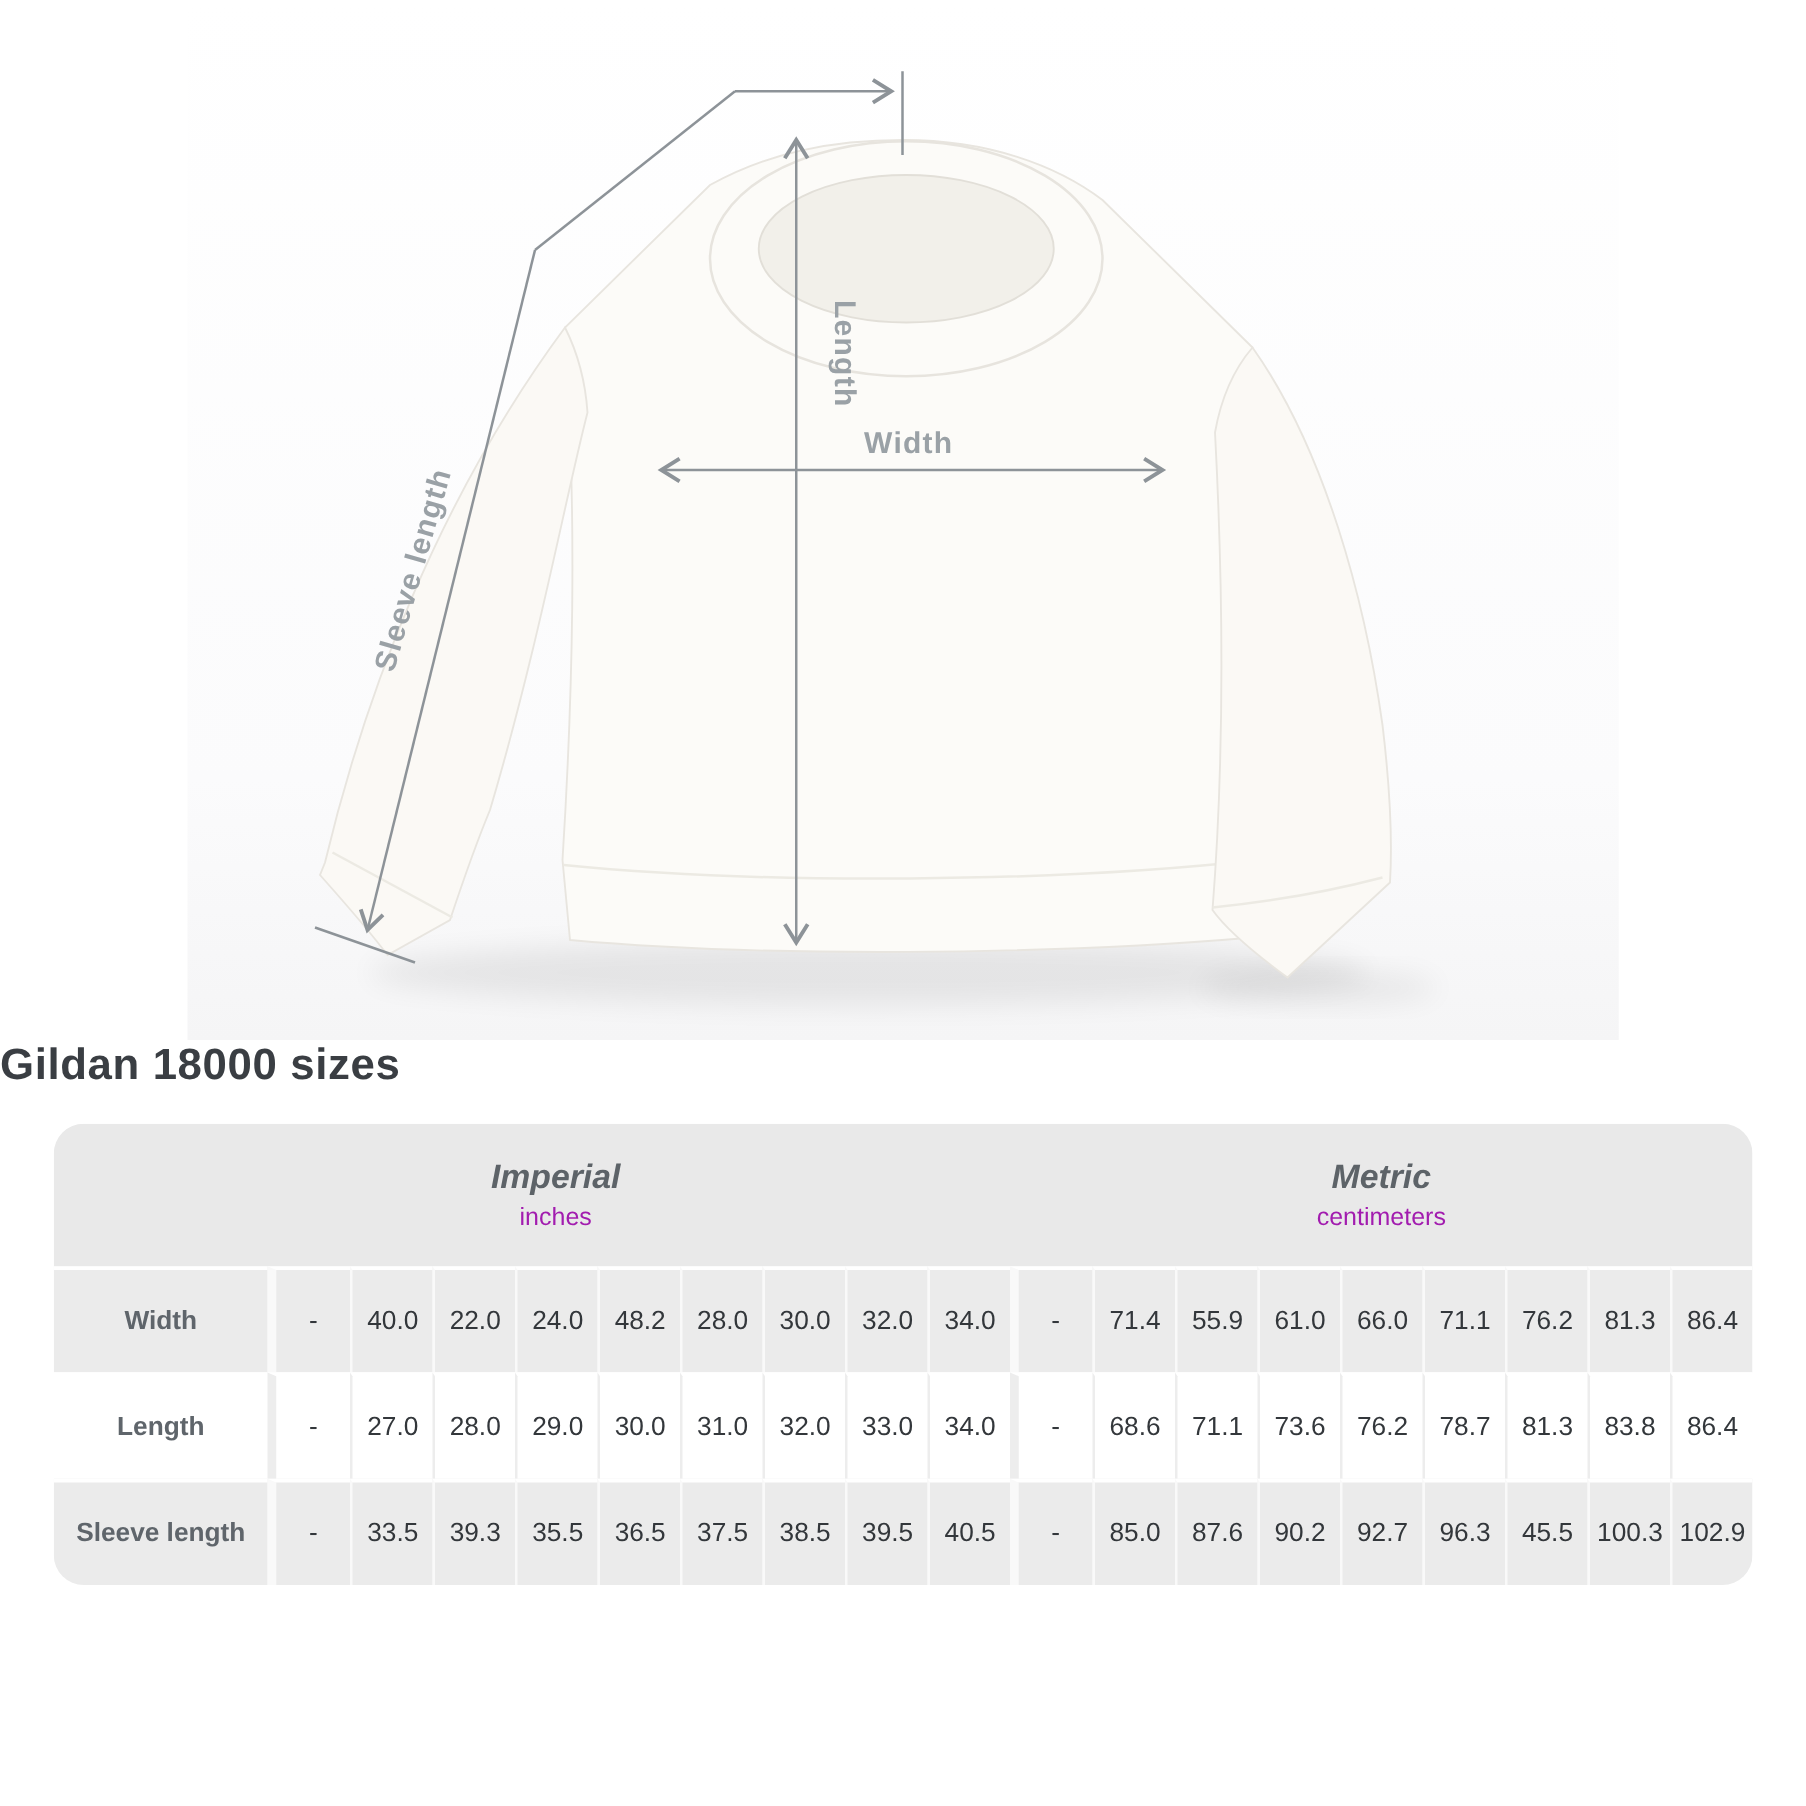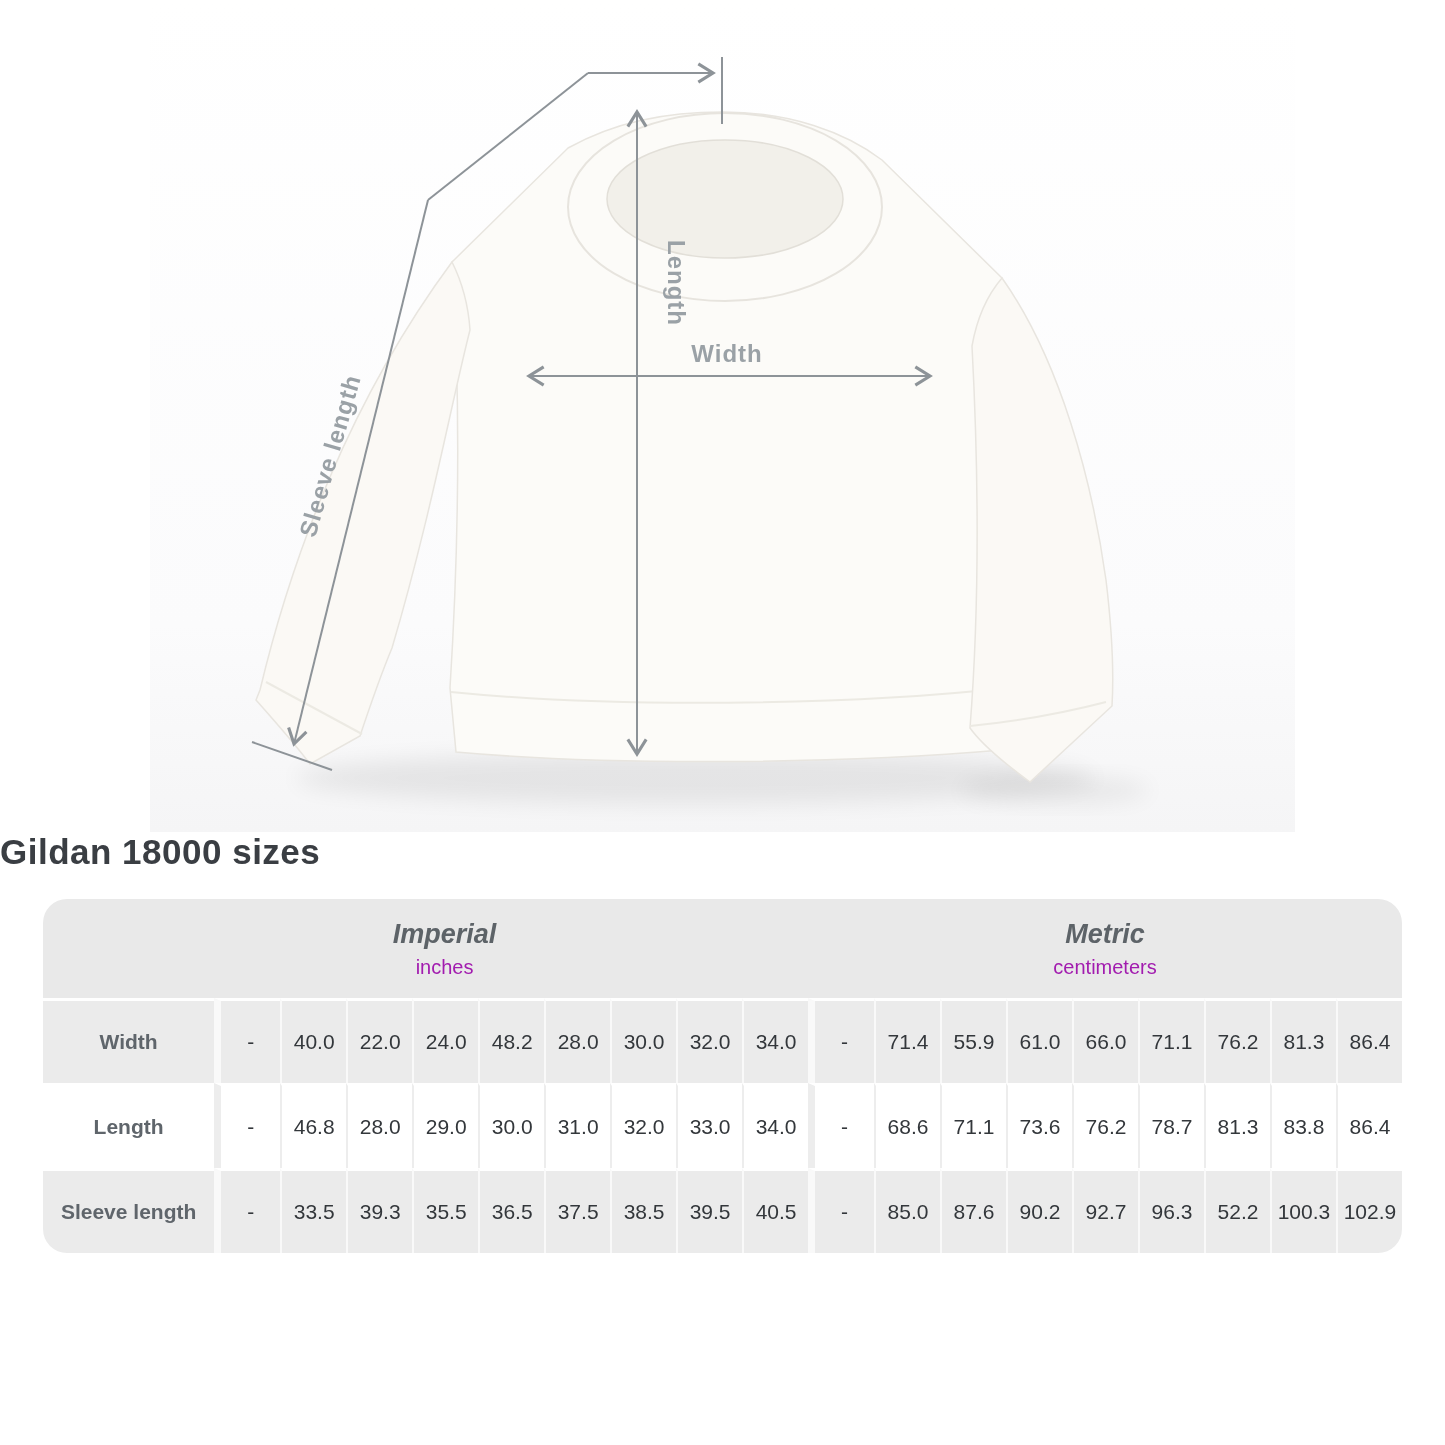--- a/index.html
+++ b/index.html
@@ -28,21 +28,21 @@
   table.size-table{
     width:100%;border-collapse:separate;border-spacing:0;
     border-radius:24px;overflow:hidden;table-layout:fixed;
   }
   .size-table td{
     text-align:center;vertical-align:middle;
     font-size:21px;color:#33373b;height:82px;padding:0;
   }
   
   .size-table tr.group-row td{
-    background:#e9e9e9;height:99px;border:none;
+    background:#e9e9e9;height:114px;border:none;
   }
   .group-inner .gl{font-size:27px;font-weight:bold;font-style:italic;color:#5d6368;}
   .group-inner .gu{font-size:20px;color:#a21caf;margin-top:6px;}
   td.group.imp .group-inner{padding-left:38px;}
 
   
   .size-table tr.hdr td{background:#ffffff;font-weight:bold;color:#687076;font-size:20px;}
   .size-table tr.plain td{background:#ffffff;}
   .size-table tr.shaded td{background:#ebebeb;}
   .size-table tr.hdr td,
@@ -175,21 +175,21 @@
             <td class="cell">61.0</td>
             <td class="cell">66.0</td>
             <td class="cell">71.1</td>
             <td class="cell">76.2</td>
             <td class="cell">81.3</td>
             <td class="cell">86.4</td>
           </tr>
         <tr class="plain" id="row-1">
           <td class="lbl">Length</td>
         <td class="cell sep-wide">-</td>
-            <td class="cell">46.8</td>
+            <td class="cell">27.0</td>
             <td class="cell">28.0</td>
             <td class="cell">29.0</td>
             <td class="cell">30.0</td>
             <td class="cell">31.0</td>
             <td class="cell">32.0</td>
             <td class="cell">33.0</td>
             <td class="cell">34.0</td>
             <td class="cell sep-wide">-</td>
             <td class="cell">68.6</td>
             <td class="cell">71.1</td>
@@ -210,21 +210,21 @@
             <td class="cell">37.5</td>
             <td class="cell">38.5</td>
             <td class="cell">39.5</td>
             <td class="cell">40.5</td>
             <td class="cell sep-wide">-</td>
             <td class="cell">85.0</td>
             <td class="cell">87.6</td>
             <td class="cell">90.2</td>
             <td class="cell">92.7</td>
             <td class="cell">96.3</td>
-            <td class="cell">52.2</td>
+            <td class="cell">45.5</td>
             <td class="cell">100.3</td>
             <td class="cell">102.9</td>
           </tr>
       </tbody>
     </table>
   </div>
 
 </div>
 
 </body></html>

